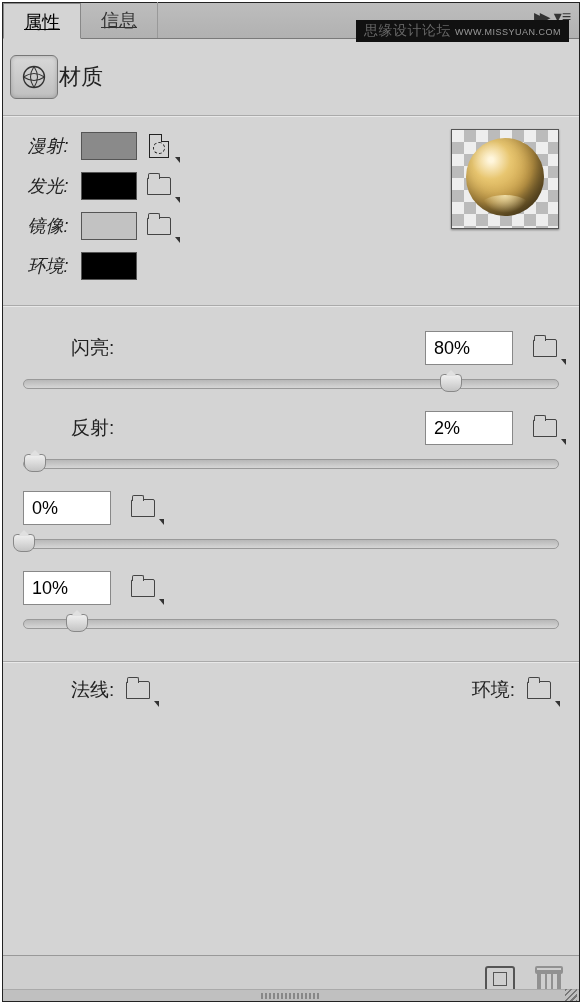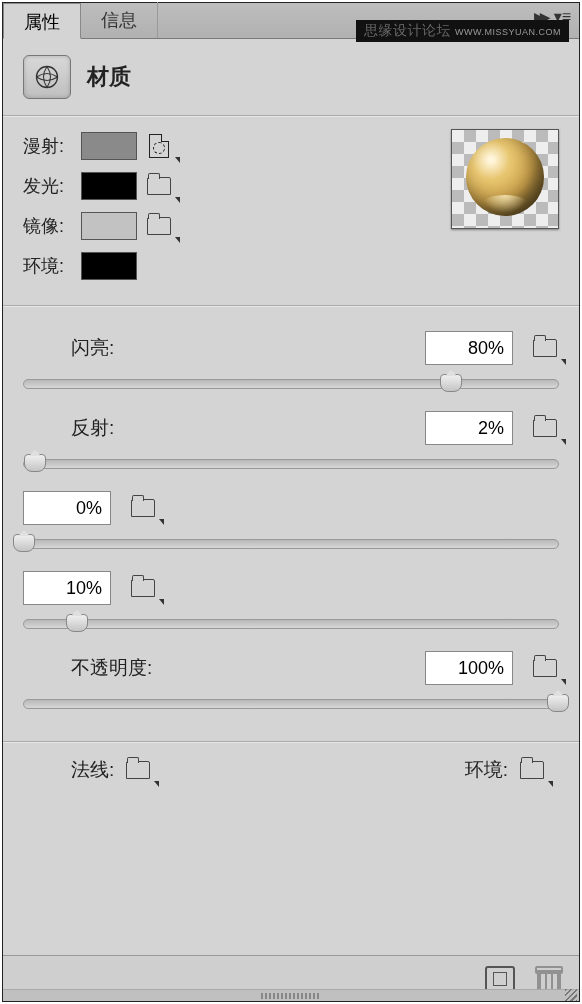--- a/index.html
+++ b/index.html
@@ -2,35 +2,35 @@
 <html><head>
   <meta charset="utf-8">
   <style>
     * { box-sizing: border-box; margin: 0; padding: 0; font-family: "Microsoft YaHei", Arial, sans-serif; }
     body { width: 582px; height: 1004px; background: #fff; overflow: hidden; }
     .panel { width: 578px; height: 1000px; margin: 2px; border: 1px solid #222; background: #d4d4d4; position: relative; }
     .watermark { position: absolute; top: 17px; right: 10px; font-size: 14px; color: #666; background: #111; padding: 2px 8px; letter-spacing: 0.5px; z-index: 100; }
     .watermark small { font-size: 9px; color: #999; margin-left: 4px; }
     
     .tabs { height: 36px; background: linear-gradient(#bdbdbd,#b1b1b1); border-bottom: 1px solid #7a7a7a; position: relative; display:flex; align-items:flex-end;}
-    .tab { padding: 6px 20px; font-size: 18px; color:#333; border-right:1px solid #999; height:36px; line-height:24px;}
+    .tab { padding: 6px 20px; font-size: 18px; color:#333; border-right:1px solid #999; height:36px; line-height:24px;text-decoration:underline;}
     .tab.active { background: #d4d4d4; border-top:1px solid #888; border-left:1px solid #888; border-right:1px solid #888; border-bottom:1px solid #d4d4d4; margin-bottom:-1px; color:#000;}
     .tab-controls { position:absolute; right:8px; top:4px; display:flex; gap:8px; align-items:center;}
     .ff-icon { font-size:14px; color:#333; letter-spacing:-5px; }
 
-    .header { padding: 16px 20px; display:flex; align-items:center; gap:16px;font-weight:bold; }
+    .header { padding: 16px 7px; display:flex; align-items:center; gap:1px; }
     .icon-btn { width:48px; height:44px; background:linear-gradient(#d8d8d8,#bfbfbf); border:1px solid #777; border-radius:6px; display:flex; align-items:center; justify-content:center; box-shadow: inset 0 0 4px rgba(0,0,0,0.2);}
     .icon-btn svg { width:28px; height:28px; }
     .header-title { font-size:22px; color:#222; }
 
     .hr { border:none; border-top:1px solid #aaa; border-bottom:1px solid #e8e8e8; margin:0; }
 
     .color-section { padding:12px 20px 16px 20px; position:relative; }
     .color-row { display:flex; align-items:center; gap:8px; margin-bottom:6px; height:34px;}
-    .color-label { width:50px; font-size:18px; color:#222; text-align:left;}
+    .color-label { width:50px; font-size:18px; color:#222; text-align:center;font-style:italic;}
     .swatch { width:56px; height:28px; border:1px solid #555; }
     .sw-gray1 { background:#8a8a8a; }
     .sw-gray2 { background:#c2c2c2; }
     .sw-black { background:#000; }
     .mini-icon { width:28px; height:26px; display:flex; align-items:center; justify-content:center; position:relative;}
     .folder-icon { width:24px; height:18px; border:1px solid #444; border-radius:2px 2px 0 0; position:relative; background:#d4d4d4;}
     .folder-icon:before { content:''; position:absolute; top:-5px; left:0; width:10px; height:5px; border:1px solid #444; border-bottom:none; background:#d4d4d4; border-radius:2px 2px 0 0;}
     .folder-wrap { position:relative; }
     .folder-wrap .tri { position:absolute; right:-7px; bottom:-4px; width:0; height:0; border-left:5px solid transparent; border-top:6px solid #333; }
     .doc-icon { width:20px; height:24px; border:1.5px solid #222; position:relative; background:#d4d4d4;}
@@ -41,26 +41,26 @@
 
     .preview { position:absolute; right:20px; top:12px; width:108px; height:100px; border:1px solid #555; box-shadow:0 1px 2px rgba(0,0,0,0.4);}
     .checker { background-image: linear-gradient(45deg,#bbb 25%,transparent 25%),linear-gradient(-45deg,#bbb 25%,transparent 25%),linear-gradient(45deg,transparent 75%,#bbb 75%),linear-gradient(-45deg,transparent 75%,#bbb 75%); background-size:24px 24px; background-position:0 0,0 12px,12px -12px,-12px 0; background-color:#eee; width:100%; height:100%; position:relative;}
     .sphere { position:absolute; top:8px; left:14px; width:78px; height:78px; border-radius:50%; background: radial-gradient(circle at 32% 28%, #fff6dc 3%, #e8c670 25%, #caa04a 55%, #56451f 95%); box-shadow: inset -8px -10px 18px rgba(0,0,0,0.45);}
     .sphere:after { content:''; position:absolute; bottom:3px; left:16px; width:46px; height:18px; border-radius:50%; background: radial-gradient(ellipse at 50% 0%, rgba(255,245,200,0.75), rgba(255,245,200,0) 70%);}
 
     .sliders { padding: 8px 20px 10px 20px; }
     .slider-block { margin: 16px 0 22px 0; }
     .slider-top { display:flex; align-items:center; }
     .slider-label { font-size:19px; color:#222; flex:1;margin-left:48px; }
-    .slider-input { width:88px; height:34px; border:1px solid #888; background:#fff; font-size:18px; text-align:right; padding:0 8px; color:#000; margin-right:18px;}
+    .slider-input { width:88px; height:34px; border:1px solid #888; background:#fff; font-size:18px; text-align:left; padding:0 8px; color:#000; margin-right:18px;}
     .slider-track { margin-top:14px; height:10px; background:linear-gradient(#b8b8b8,#d6d6d6); border:1px solid #999; border-radius:5px; position:relative;}
     .slider-thumb { position:absolute; top:-6px; width:22px; height:18px; background:linear-gradient(#f0f0f0,#c4c4c4); border:1px solid #888; border-radius:4px 4px 8px 8px; transform:translateX(-50%);}
     .slider-thumb:before{ content:''; position:absolute; top:-5px; left:4px; width:0; height:0; border-left:6px solid transparent; border-right:6px solid transparent; border-bottom:6px solid #e0e0e0;}
 
-    .bottom-row { padding: 14px 33px 20px 20px; display:flex; align-items:center; }
+    .bottom-row { padding: 14px 26px 20px 20px; display:flex; align-items:center; }
     .bottom-row .slider-label { flex:0 0 auto; margin-right:10px;}
     .spacer { flex:1; }
 
     .footer { position:absolute; bottom:0; left:0; right:0; height:46px; background:#cfcfcf; border-top:1px solid #999; display:flex; align-items:center; justify-content:flex-end; gap:20px; padding:0 20px;}
     .box-icon { width:30px; height:26px; border:2px solid #555; border-radius:3px; display:flex; align-items:center; justify-content:center; position:relative;}
     .box-icon:before { content:''; width:12px; height:12px; border:1.5px solid #555; transform:rotate(0deg); }
     .box-icon .tri2 { position:absolute; right:-8px; bottom:-6px; width:0; height:0; border-left:5px solid transparent; border-top:6px solid #333; }
     .trash-icon { width:24px; height:26px; position:relative; opacity:0.7;}
     .trash-icon:before{ content:''; position:absolute; top:4px; left:2px; width:20px; height:22px; border:2px solid #777; border-radius:0 0 3px 3px; background:repeating-linear-gradient(90deg,#777 0 2px,transparent 2px 6px);}
     .trash-icon:after{ content:''; position:absolute; top:0; left:0; width:24px; height:4px; border:2px solid #777; border-radius:2px;}
@@ -187,33 +187,20 @@
         <div class="mini-icon folder-wrap">
             <div class="folder-icon"></div>
             <div class="tri"></div>
           </div>
       </div>
       <div class="slider-track">
           <div class="slider-thumb" style="left:10%"></div>
         </div>
     </div>
 
-    <div class="slider-block">
-      <div class="slider-top">
-        <div class="slider-label">不透明度:</div>
-        <input class="slider-input" value="100%" style="">
-        <div class="mini-icon folder-wrap">
-            <div class="folder-icon"></div>
-            <div class="tri"></div>
-          </div>
-      </div>
-      <div class="slider-track">
-          <div class="slider-thumb" style="left:100%"></div>
-        </div>
-    </div>
 
   </div>
 
   <hr class="hr">
 
   <div class="bottom-row">
     <div class="slider-label">法线:</div>
     <div class="mini-icon folder-wrap">
         <div class="folder-icon"></div>
         <div class="tri"></div>

